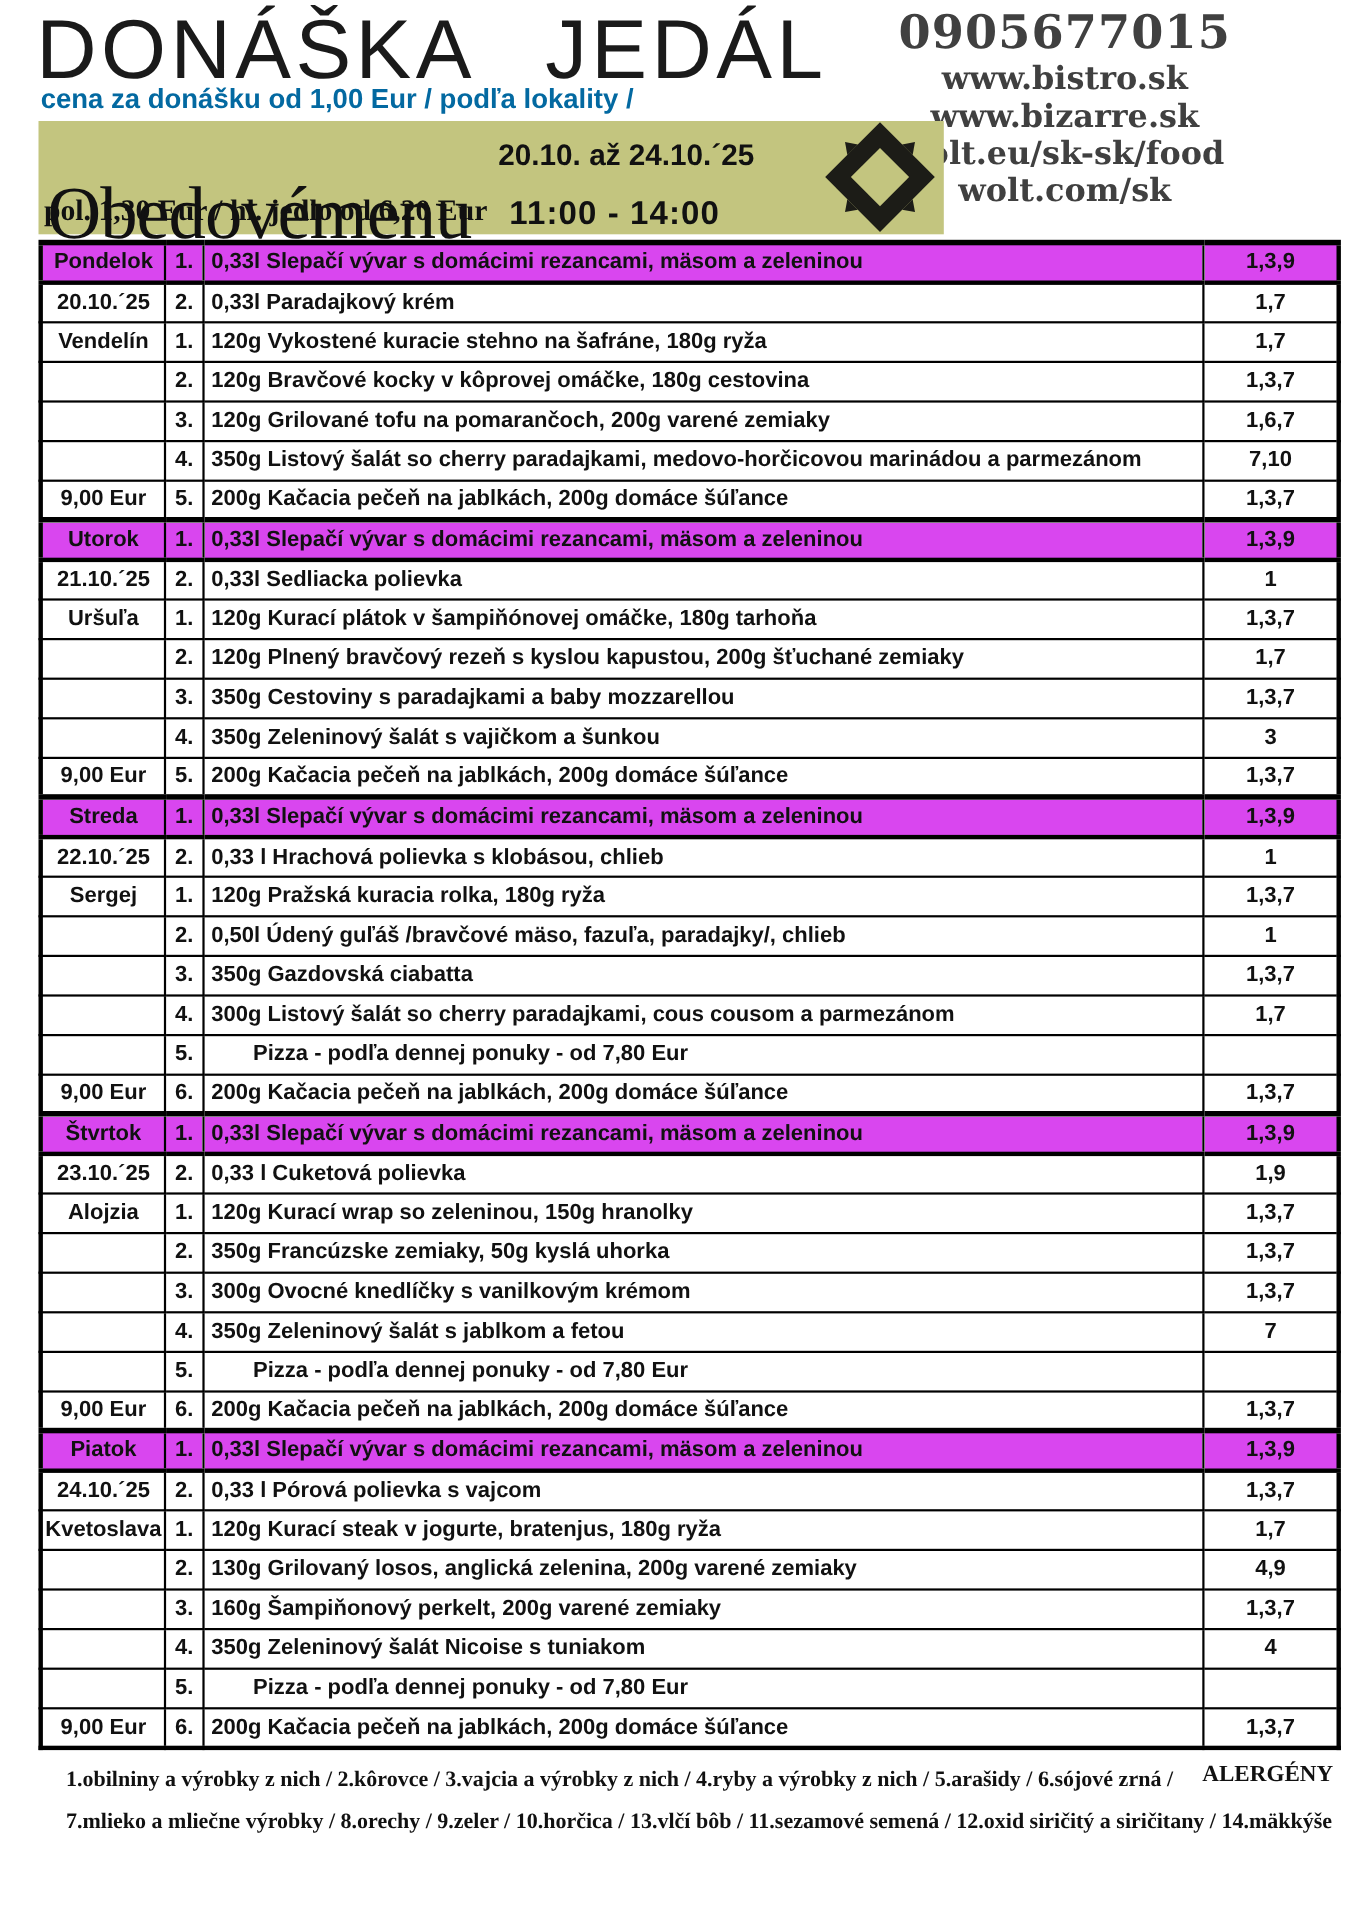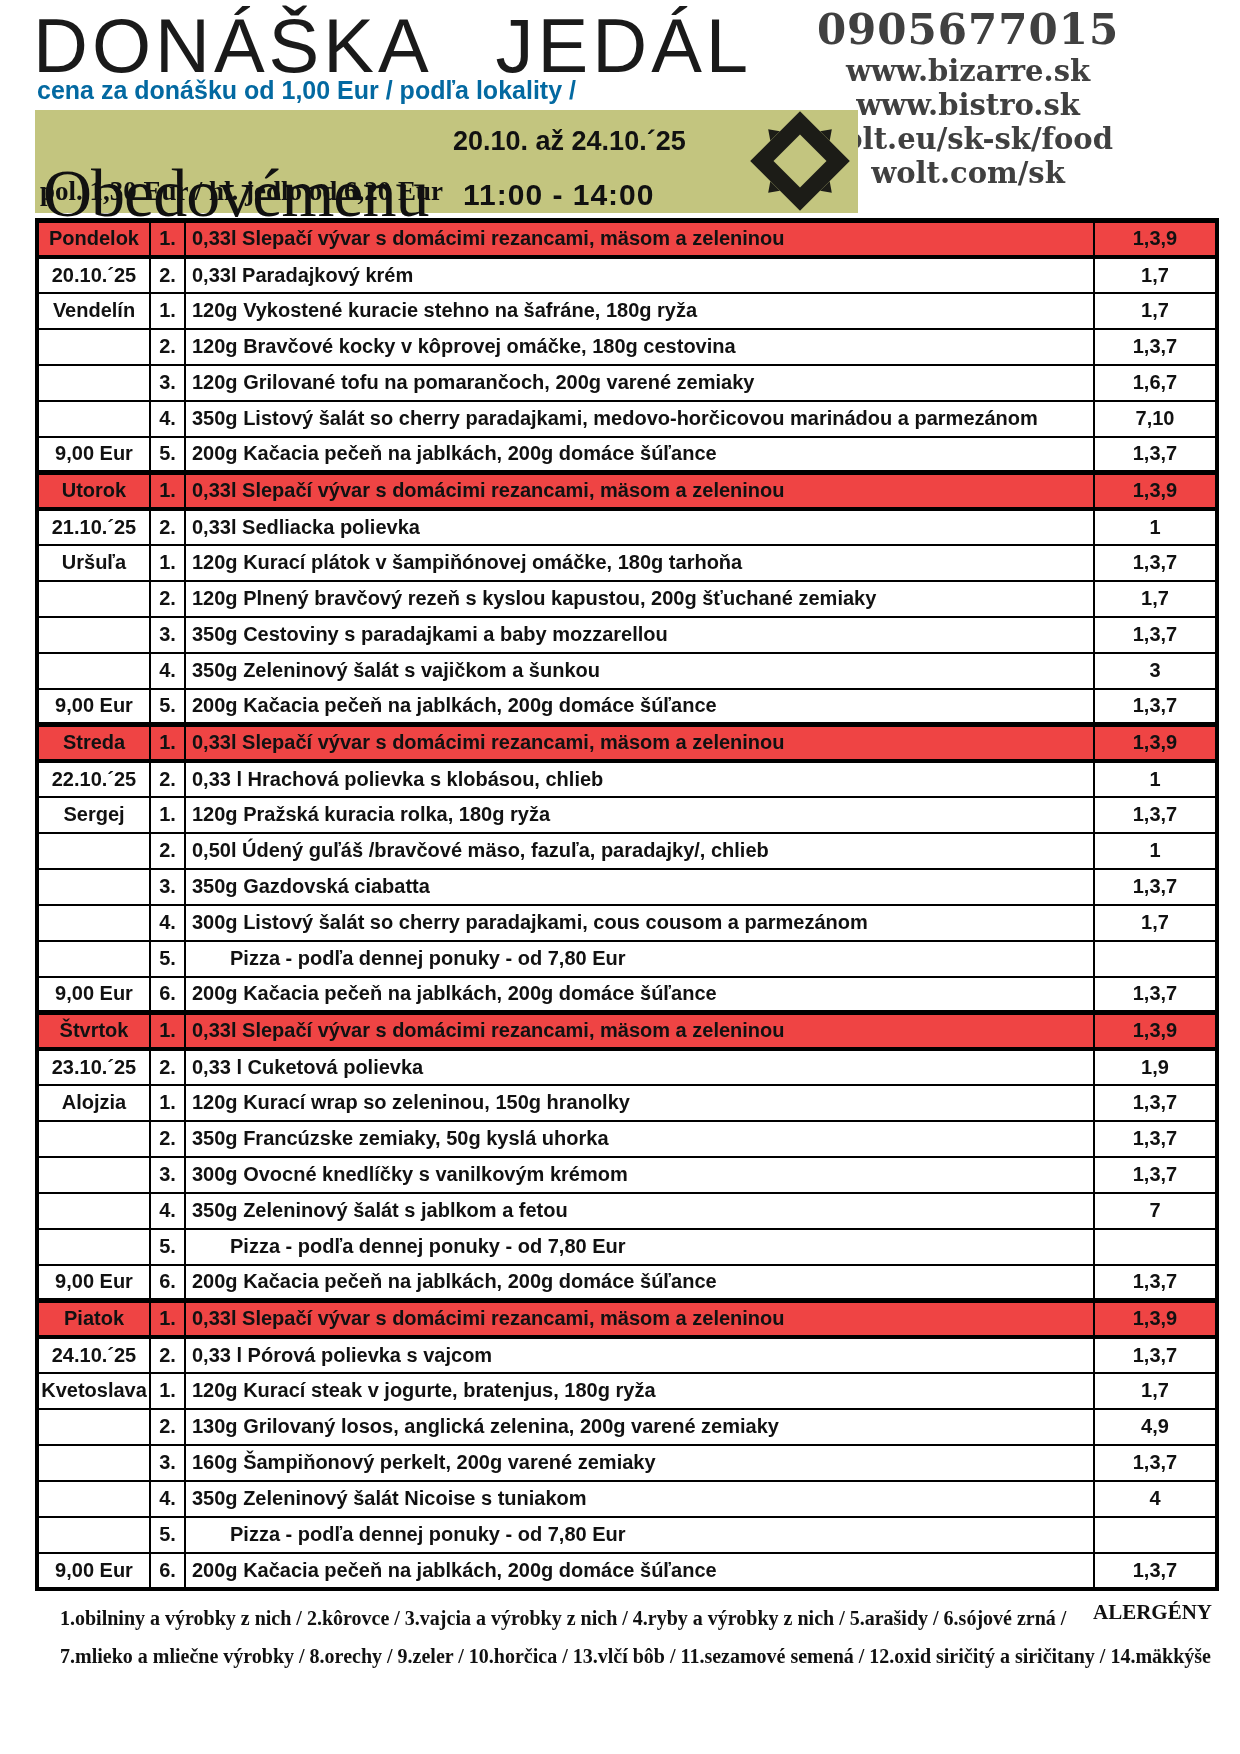--- a/index.html
+++ b/index.html
@@ -30,43 +30,43 @@
   
   table.menu { position:absolute; left:35px; top:218px; width:1180px; border-collapse:collapse;
                table-layout:fixed; }
   table.menu td { border:2px solid #000; height:36px; font-weight:700; font-size:20px;
                   overflow:hidden; white-space:nowrap; vertical-align:middle; }
   table.menu { border:4px solid #000; }
   td.col-day  { width:113px; text-align:center; }
   td.col-num  { width:35px;  text-align:center; border-left:3px solid #000; border-right:3px solid #000; }
   td.col-dish { width:909px; padding-left:6px; text-align:left; }
   td.col-alg  { width:123px; text-align:center; }
-  tr.day-head td { background:#ef4444; border-top:5px solid #000; border-bottom:4px solid #000; }
+  tr.day-head td { background:#d946ef; border-top:5px solid #000; border-bottom:4px solid #000; }
   td.pizza { padding-left:44px; }
 
   
   .footer-line1 { position:absolute; left:60px; top:1607px; font-family:"Liberation Serif", serif;
                   font-weight:700; font-size:20px; white-space:nowrap; }
   .footer-line2 { position:absolute; left:60px; top:1645px; font-family:"Liberation Serif", serif;
                   font-weight:700; font-size:20px; white-space:nowrap; }
   .footer-label { position:absolute; right:28px; top:1600px; font-family:"Liberation Serif", serif;
                   font-weight:700; font-size:21px; }
 </style>
 </head>
 <body>
 
 <div id="page">
 
   <div class="main-title">DONÁŠKA JEDÁL</div>
   <div class="sub-title">cena za donášku od 1,00 Eur  / podľa lokality /</div>
 
   <div class="contact">
     <div class="phone">0905677015</div>
+    <div class="link">www.bistro.sk</div>
     <div class="link">www.bizarre.sk</div>
-    <div class="link">www.bistro.sk</div>
     <div class="link">bolt.eu/sk-sk/food</div>
     <div class="link">wolt.com/sk</div>
   </div>
 
   <div class="banner">
     <div class="bg" style="background: rgb(195, 197, 127);"></div>
     <div class="banner-title">Obedovémenu</div>
     <div class="banner-dates">20.10. až 24.10.´25</div>
     <div class="banner-hours">11:00 - 14:00</div>
     <div class="banner-price">pol. 1,30 Eur / hl. jedlo od 6,20 Eur</div>

